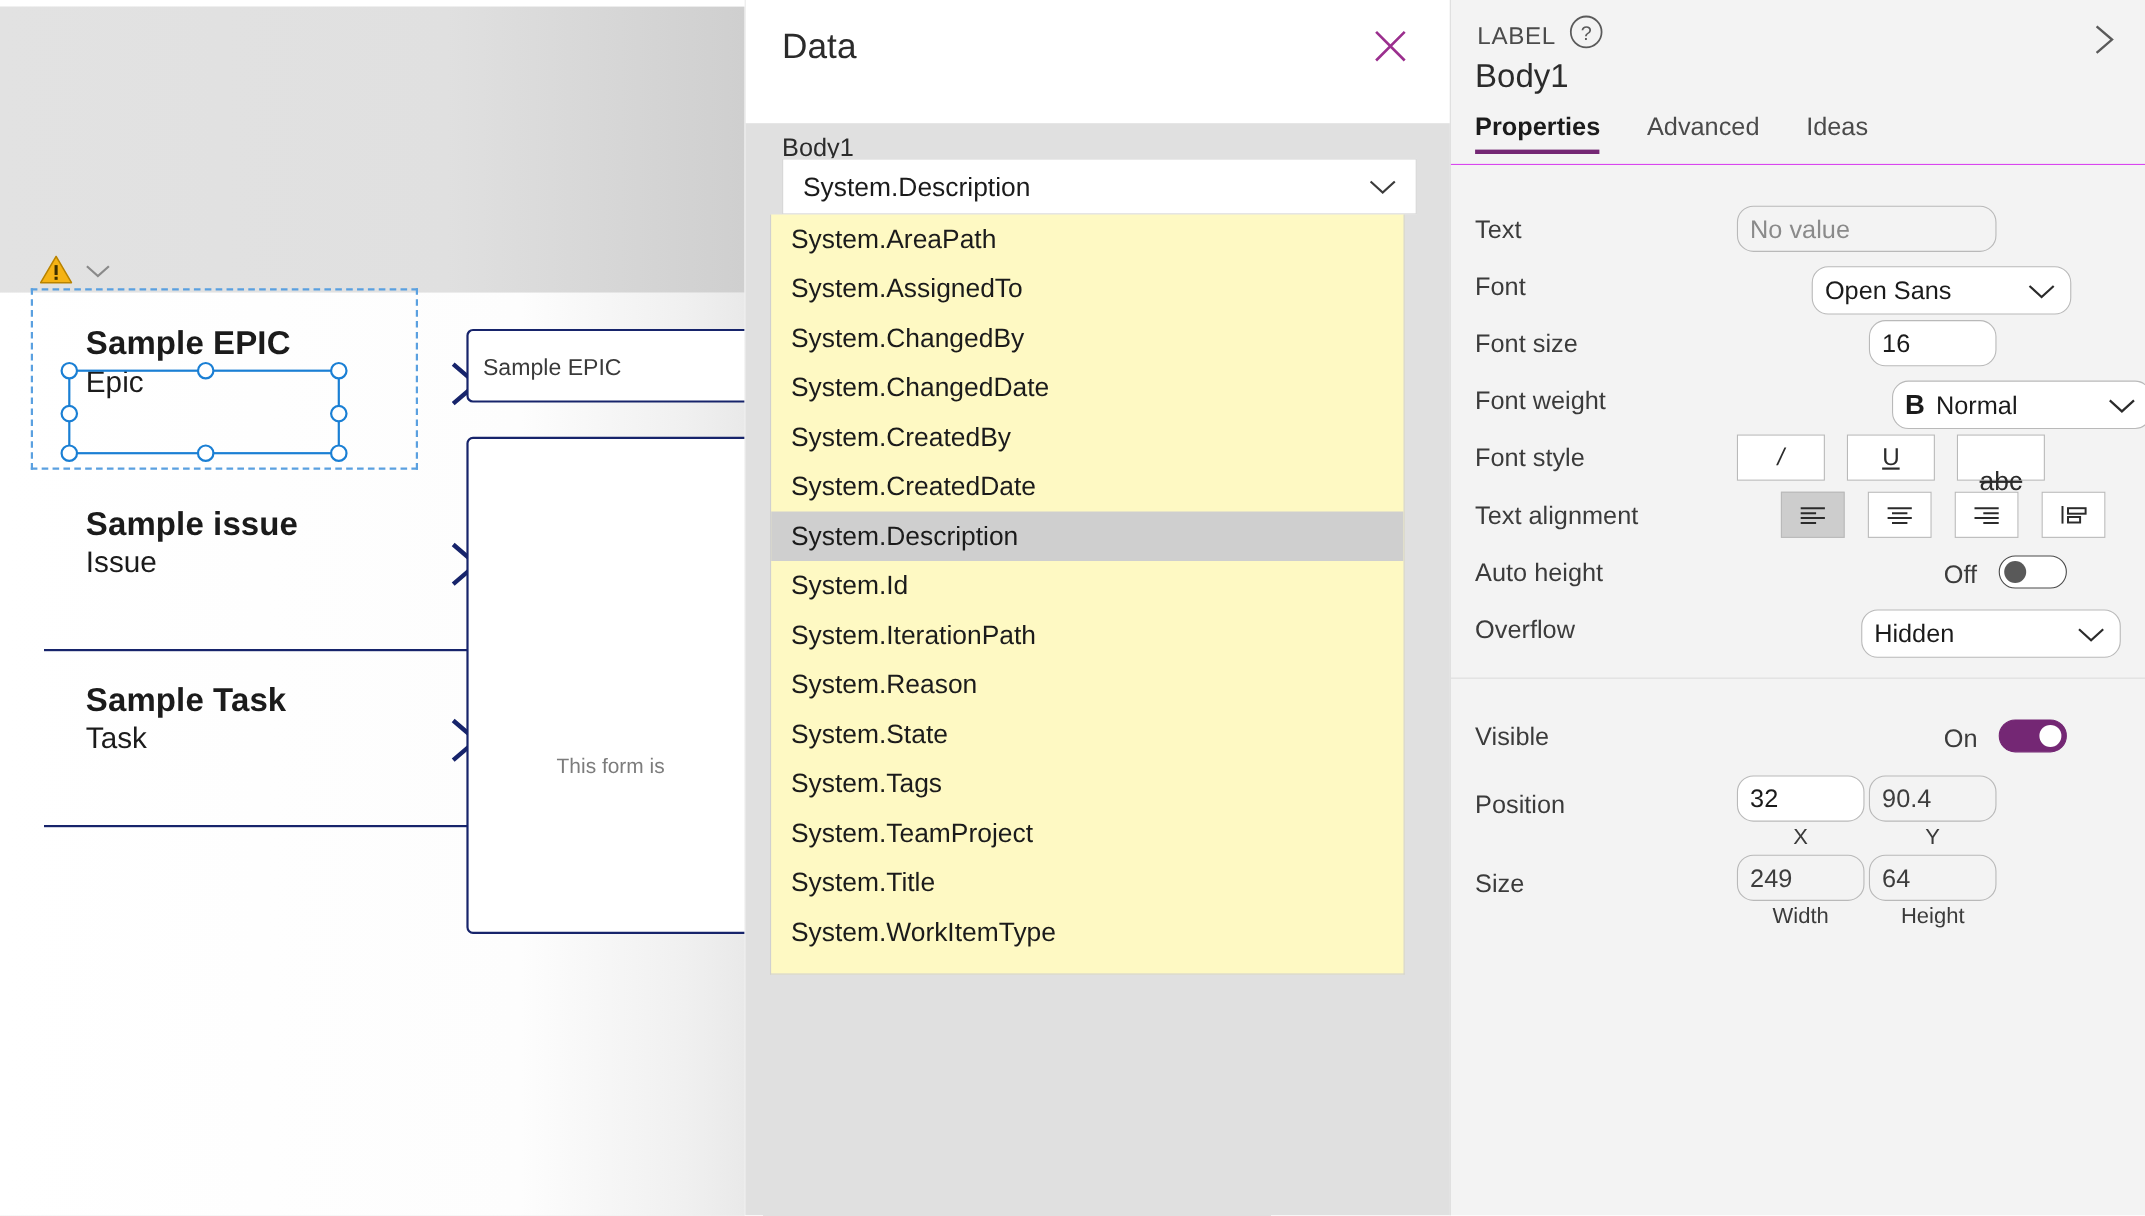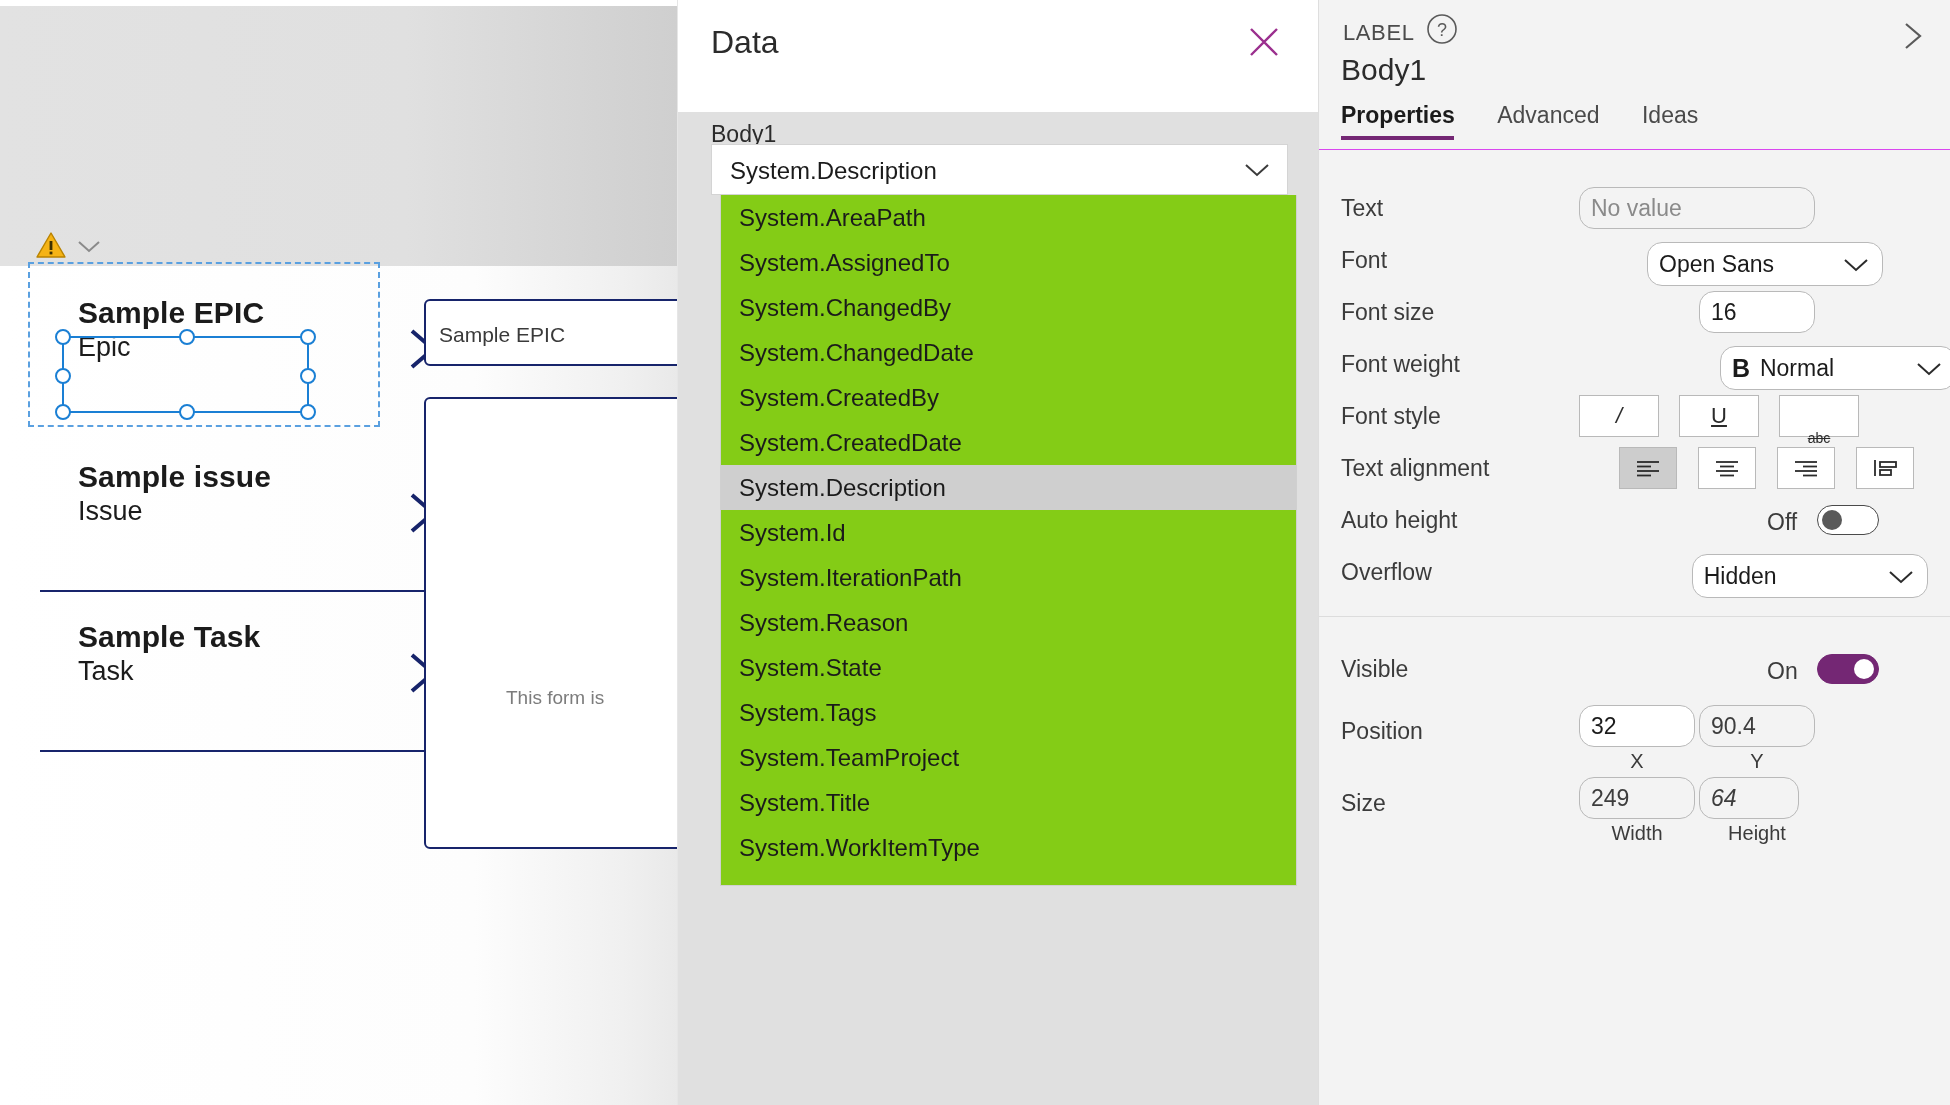--- a/index.html
+++ b/index.html
@@ -99,22 +99,22 @@
   }
   #combo {
     position: absolute; left: 33px; top: 32px; width: 577px; height: 51px;
     background: #ffffff; border: 1px solid #d4d4d4; cursor: pointer;
   }
   #combo .val {
     position: absolute; left: 18px; top: 12px; font-size: 24px; color: #1b1b1b;
   }
   #combo .chev { position: absolute; right: 16px; top: 16px; width: 28px; height: 18px; }
   #dropdown {
-    position: absolute; left: 42px; top: 83px; width: 577px; height: 691px;
-    background: #84cc16; border: 1px solid #d0d0d0; border-top: none;
+    position: absolute; left: 22px; top: 83px; width: 577px; height: 691px;
+    background: #fef9c3; border: 1px solid #d0d0d0; border-top: none;
     overflow: hidden;
   }
   .dd-item {
     height: 45px; line-height: 45px; padding-left: 18px;
     font-size: 24px; color: #1b1b1b; cursor: pointer; white-space: nowrap;
   }
   .dd-item.selected { background: #cfcfcf; }
 
   
   #props {
@@ -362,21 +362,21 @@
 
       <div class="prow">
         <span class="plabel">Font style</span>
         <div class="btnbox" style="position:absolute; left:260px; top:5px; width:80px;">
           <span style="font-style:italic;">/</span>
         </div>
         <div class="btnbox" style="position:absolute; left:360px; top:5px; width:80px;">
           <span style="text-decoration:underline;">U</span>
         </div>
         <div class="btnbox" style="position:absolute; left:460px; top:5px; width:80px;">
-          <span style="text-decoration:line-through; font-size:14px;margin-top:43px;">abc</span>
+          <span style="text-decoration:line-through; font-size:24px;margin-top:43px;">abc</span>
         </div>
       </div>
 
       <div class="prow">
         <span class="plabel">Text alignment</span>
 
         <div class="btnbox on" style="position:absolute; left:300px; top:5px; width:58px;">
           <svg width="30" height="22" viewBox="0 0 30 22">
             <g stroke="#2b2b2b" stroke-width="1.8">
                 <line x1="4" y1="5" x2="26" y2="5"></line>
@@ -454,19 +454,19 @@
         <span class="plabel">Position</span>
         <div class="ctrl tbox white" style="left:260px; top:10px; width:116px;">32</div>
         <div class="ctrl tbox" style="left:380px; top:10px; width:116px;">90.4</div>
         <span class="axis-cap ctrl" style="left:260px; top:55px; width:116px;">X</span>
         <span class="axis-cap ctrl" style="left:380px; top:55px; width:116px;">Y</span>
       </div>
 
       <div class="prow" style="height:72px;">
         <span class="plabel">Size</span>
         <div class="ctrl tbox" style="left:260px; top:10px; width:116px;">249</div>
-        <div class="ctrl tbox" style="left:380px; top:10px; width:100px;font-style:italic;">64</div>
+        <div class="ctrl tbox" style="left:380px; top:10px; width:116px;">64</div>
         <span class="axis-cap ctrl" style="left:260px; top:55px; width:116px;">Width</span>
         <span class="axis-cap ctrl" style="left:380px; top:55px; width:116px;">Height</span>
       </div>
     </div>
   </div>
 </div>
 
 </body></html>

